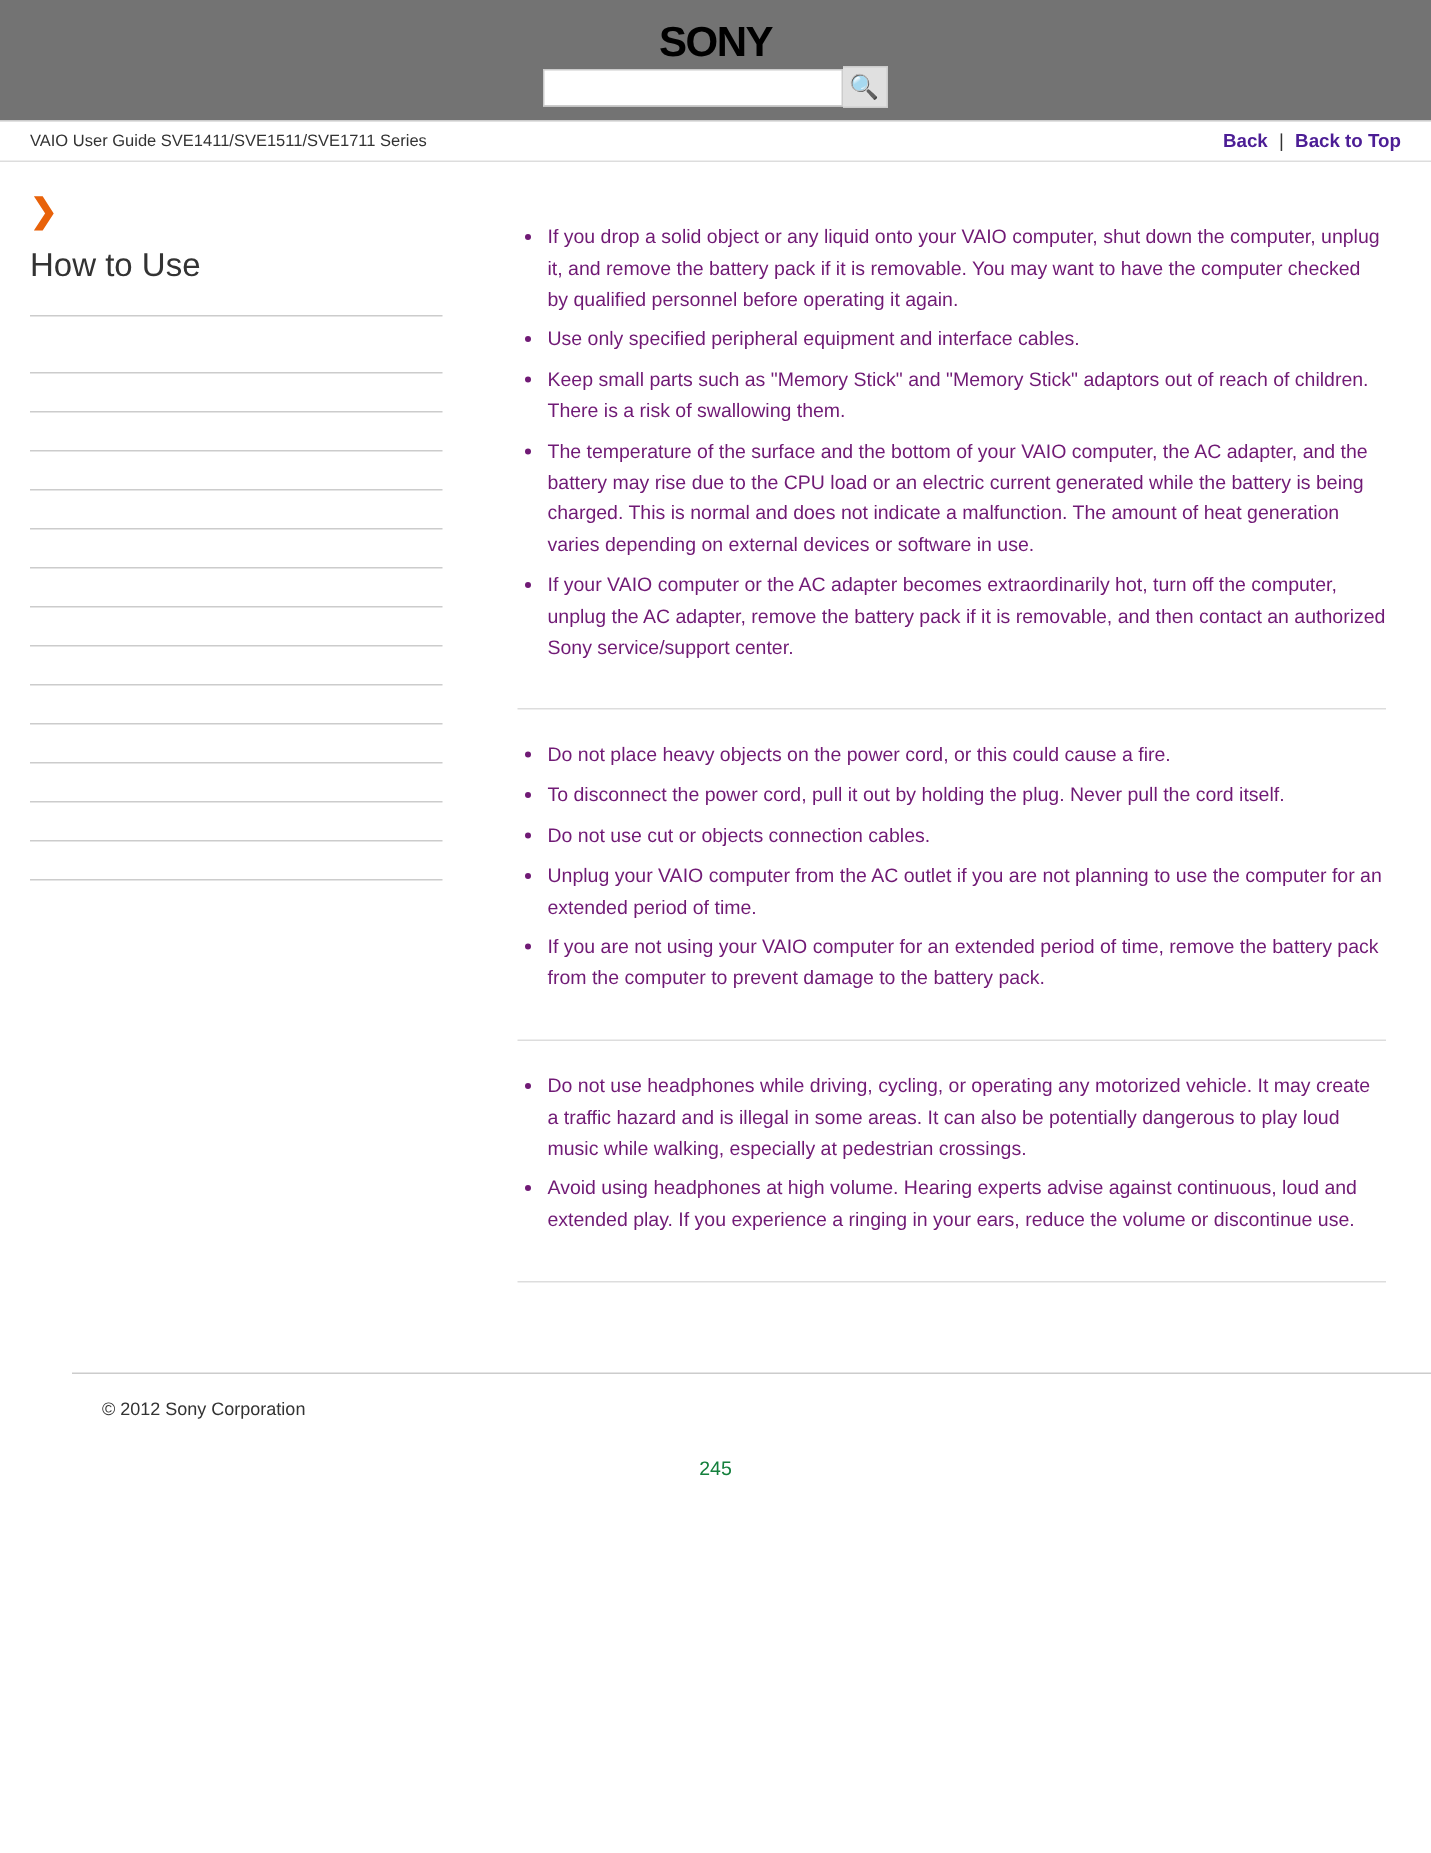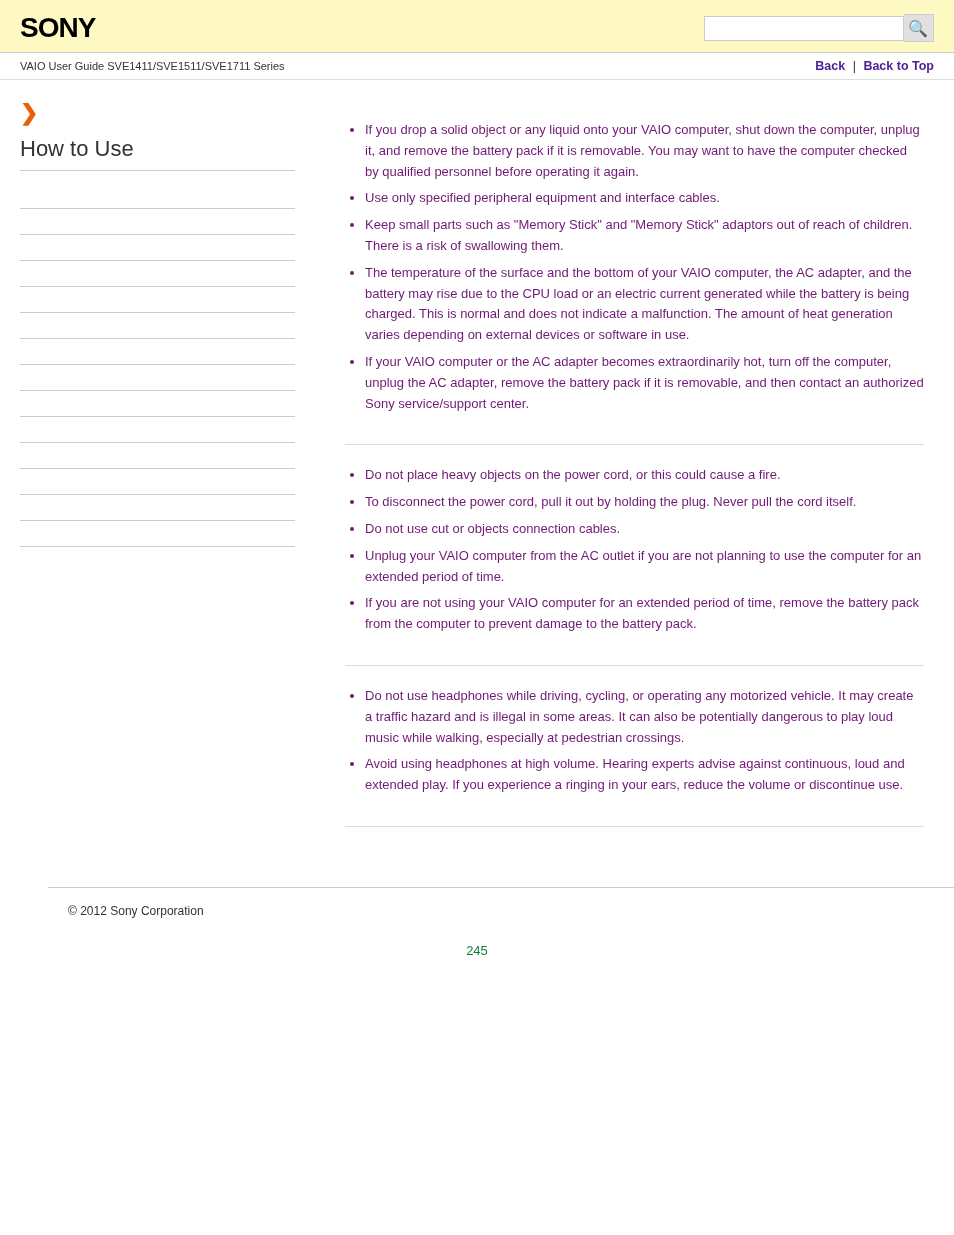--- a/index.html
+++ b/index.html
@@ -12,21 +12,22 @@
       min-height: 1235px;
     }
 
     
     .header {
       display: flex;
       align-items: center;
       justify-content: space-between;
       padding: 12px 20px 8px 20px;
       border-bottom: 1px solid #ccc;
-      background: #fef9c3;
+      background: #737373;
+      flex-direction: column;
     }
     .sony-logo {
       font-size: 28px;
       font-weight: bold;
       font-family: Arial, sans-serif;
       color: #000;
       letter-spacing: -1px;
     }
     .search-area {
       display: flex;
@@ -99,21 +100,21 @@
       font-weight: bold;
       display: block;
       margin-bottom: 10px;
     }
 
     .section-title {
       font-size: 22px;
       font-weight: normal;
       color: #333;
       margin-bottom: 12px;
-      padding-bottom: 8px;
+      padding-bottom: 20px;
       border-bottom: 1px solid #ccc;
     }
 
     .sidebar-lines {
       margin-top: 10px;
     }
     .sidebar-line {
       border-bottom: 1px solid #ccc;
       height: 26px;
       margin-bottom: 0;

